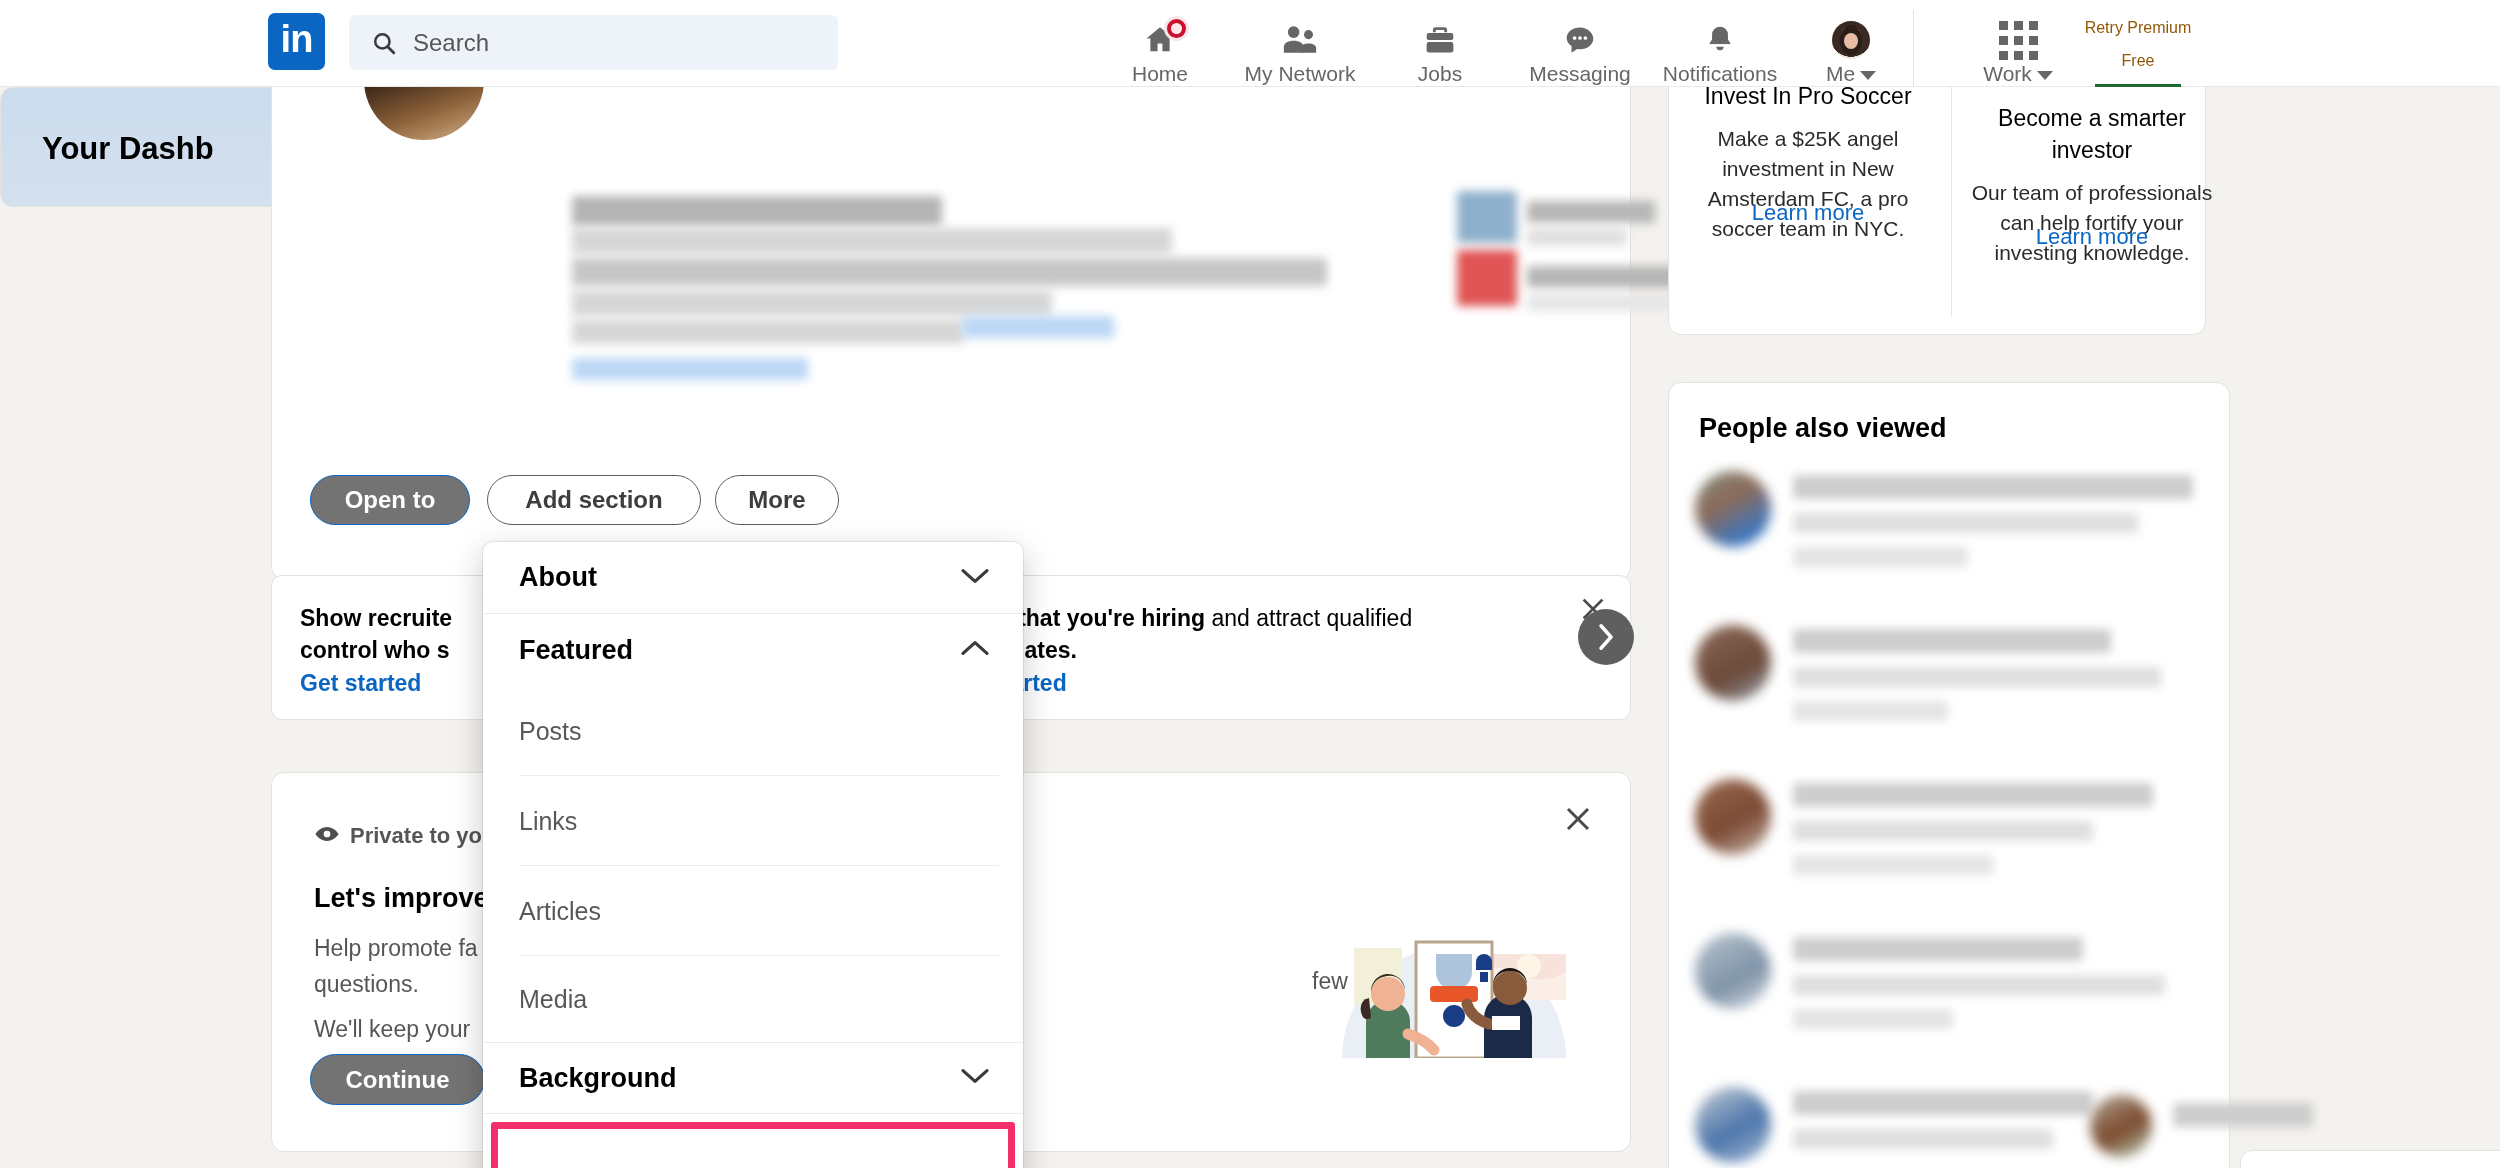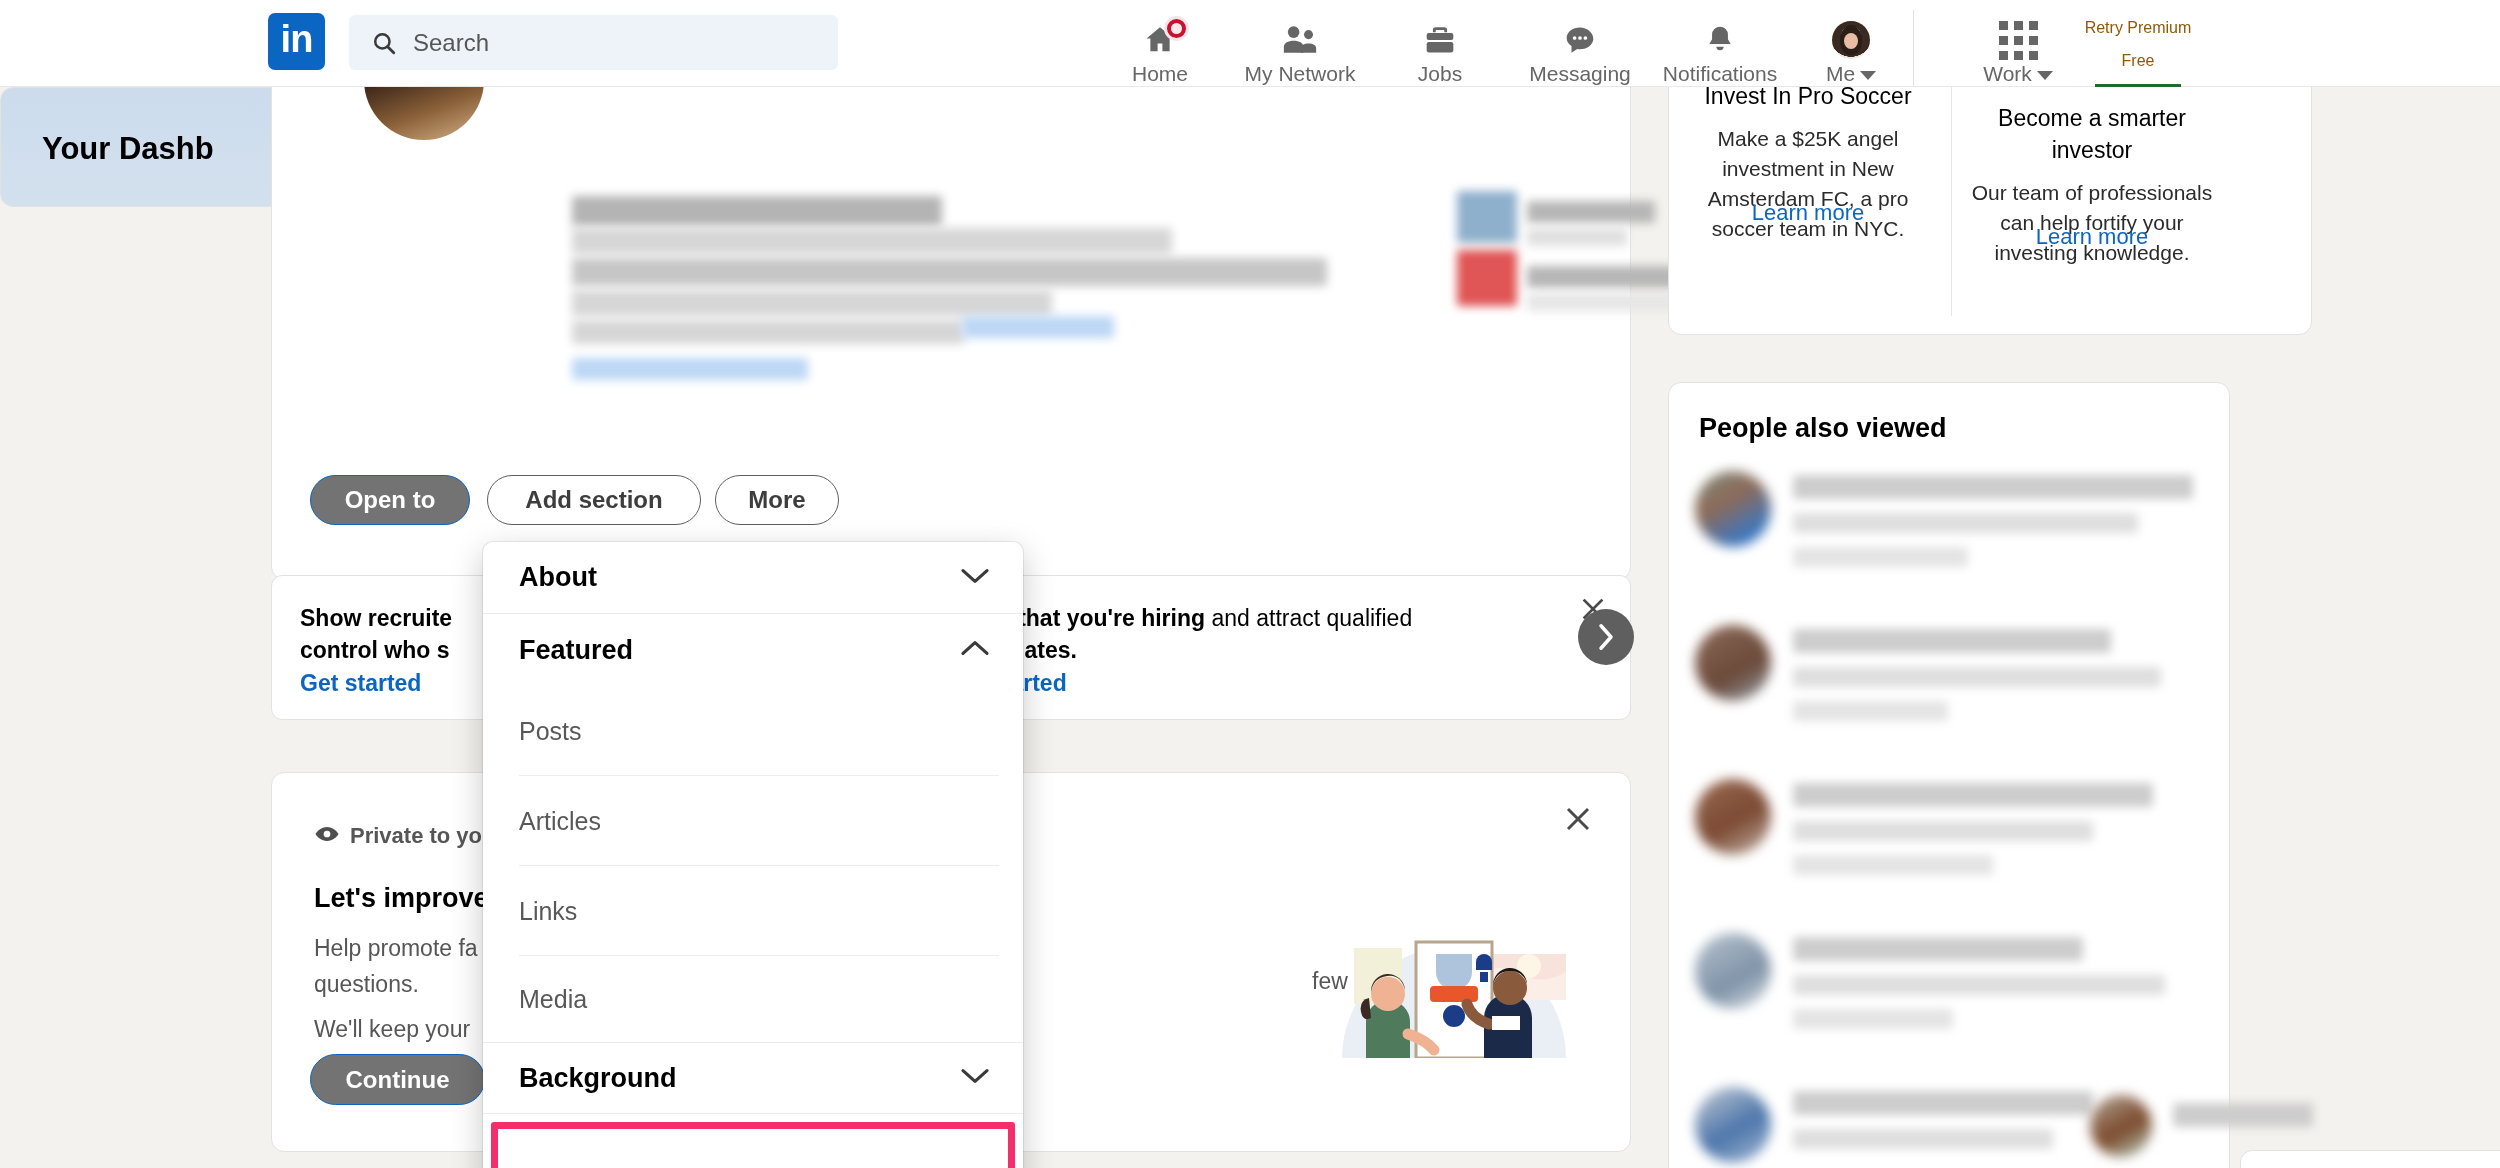--- a/index.html
+++ b/index.html
@@ -194,21 +194,21 @@
 
   
   .dash-card {
     left: 271px; top: 1098px; width: 1360px; height: 120px;
     background: linear-gradient(180deg,#ccdced 0%, #d3e0ee 100%);
     border:1px solid #e3e2e0; border-radius:13px;
   }
   .dash-title { position:absolute; left: 42px; top: 44px; font-size: 31px; font-weight:bold; color:#000; }
 
   
-  .promo2-card { left: 1668px; top: -30px; width: 644px; height: 278px; border-radius: 0 0 13px 13px; }
+  .promo2-card { left: 1668px; top: -30px; width: 538px; height: 278px; border-radius: 0 0 13px 13px; }
   .promo2-col { position:absolute; top: 22px; width: 266px; text-align:center; padding: 0 10px; }
   .promo2-col.a { left: 6px; }
   .promo2-col.b { left: 290px; margin-top: 22px; }
   .promo2-sep { position:absolute; left: 282px; top: 14px; width:1px; height: 244px; background:#e6e6e6; }
   .promo2-h { font-size: 23px; color:#000; line-height: 32px; }
   .promo2-p { font-size: 21px; color:#2b2b2b; line-height: 30px; margin-top: 12px; }
   .promo2-link { position:absolute; bottom: 18px; left:0; right:0; text-align:center; color:#0a66c2; font-size: 22px; cursor:pointer; }
 
   .pav-card { left: 1668px; top: 295px; width: 562px; height: 820px; }
   .pav-title { position:absolute; left: 30px; top: 30px; font-size: 27px; font-weight:bold; color:#000; }
@@ -575,26 +575,26 @@
           </svg>
       </span>
     </div>
 
     <div class="dd-sub">
       <span class="t">Posts</span>
       <span class="rule"></span>
     </div>
 
     <div class="dd-sub">
+      <span class="t">Links</span>
+      <span class="rule"></span>
+    </div>
+
+    <div class="dd-sub">
       <span class="t">Articles</span>
-      <span class="rule"></span>
-    </div>
-
-    <div class="dd-sub">
-      <span class="t">Links</span>
       <span class="rule"></span>
     </div>
 
     <div class="dd-sub no-rule" style="height:86px;">
       <span class="t">Media</span>
 
     </div>
 
     <div class="dd-item" style="border-top:1px solid #ececec;">
       <span class="t">Background</span>

